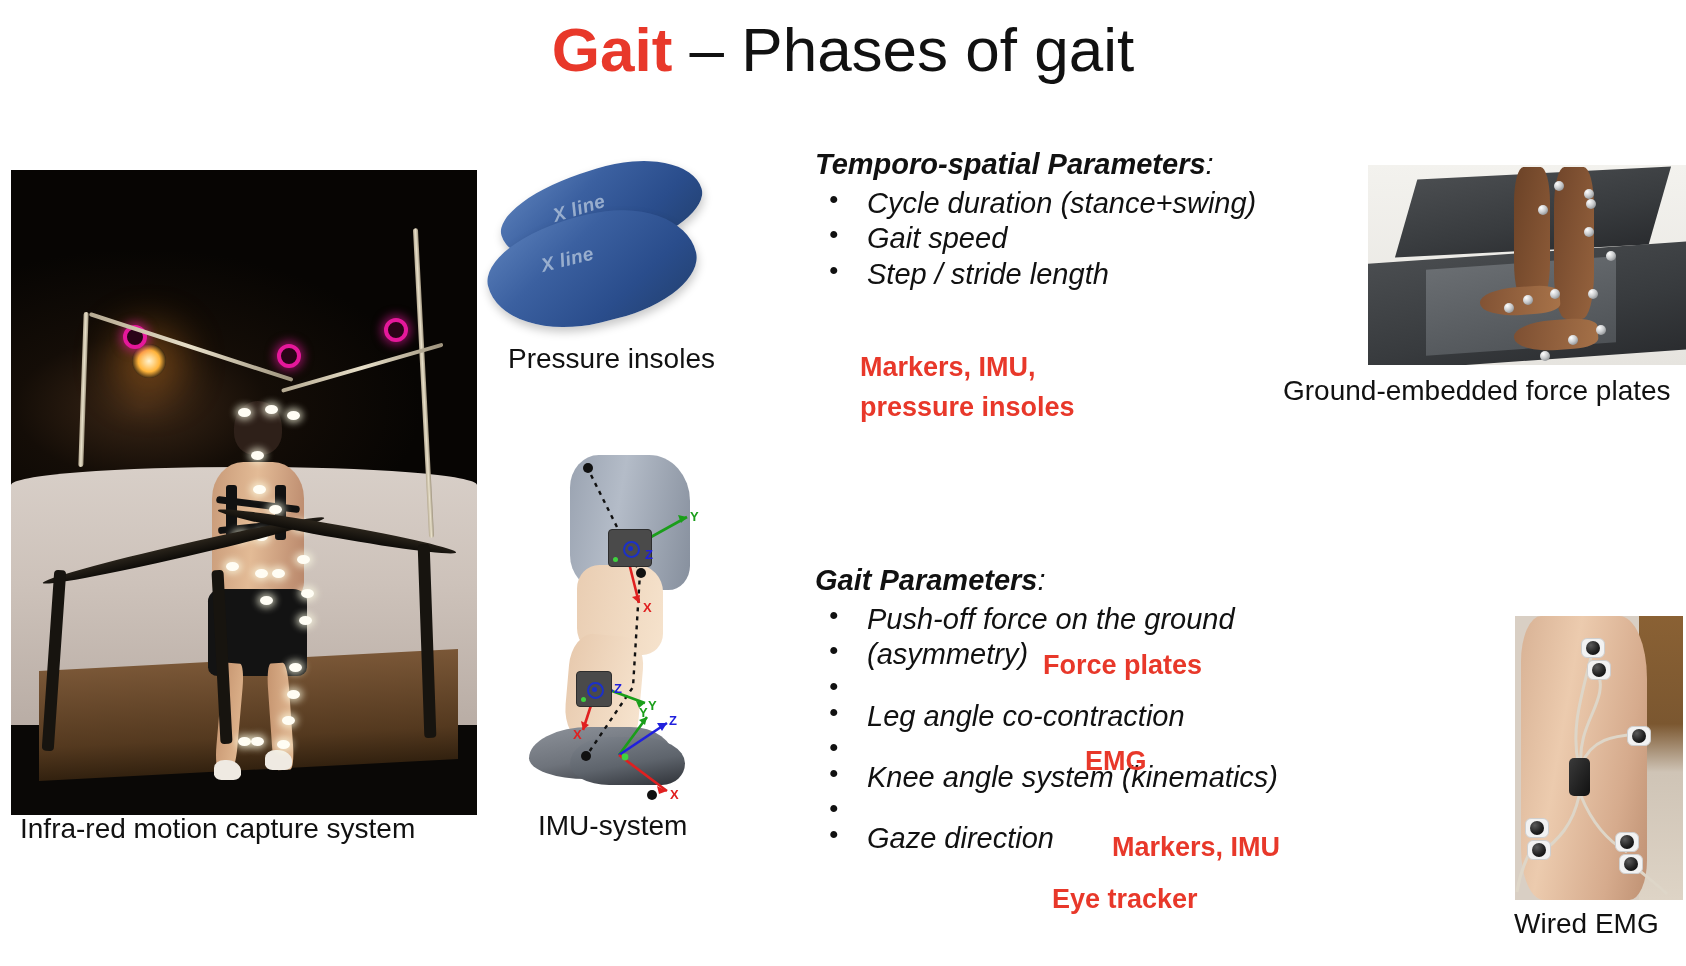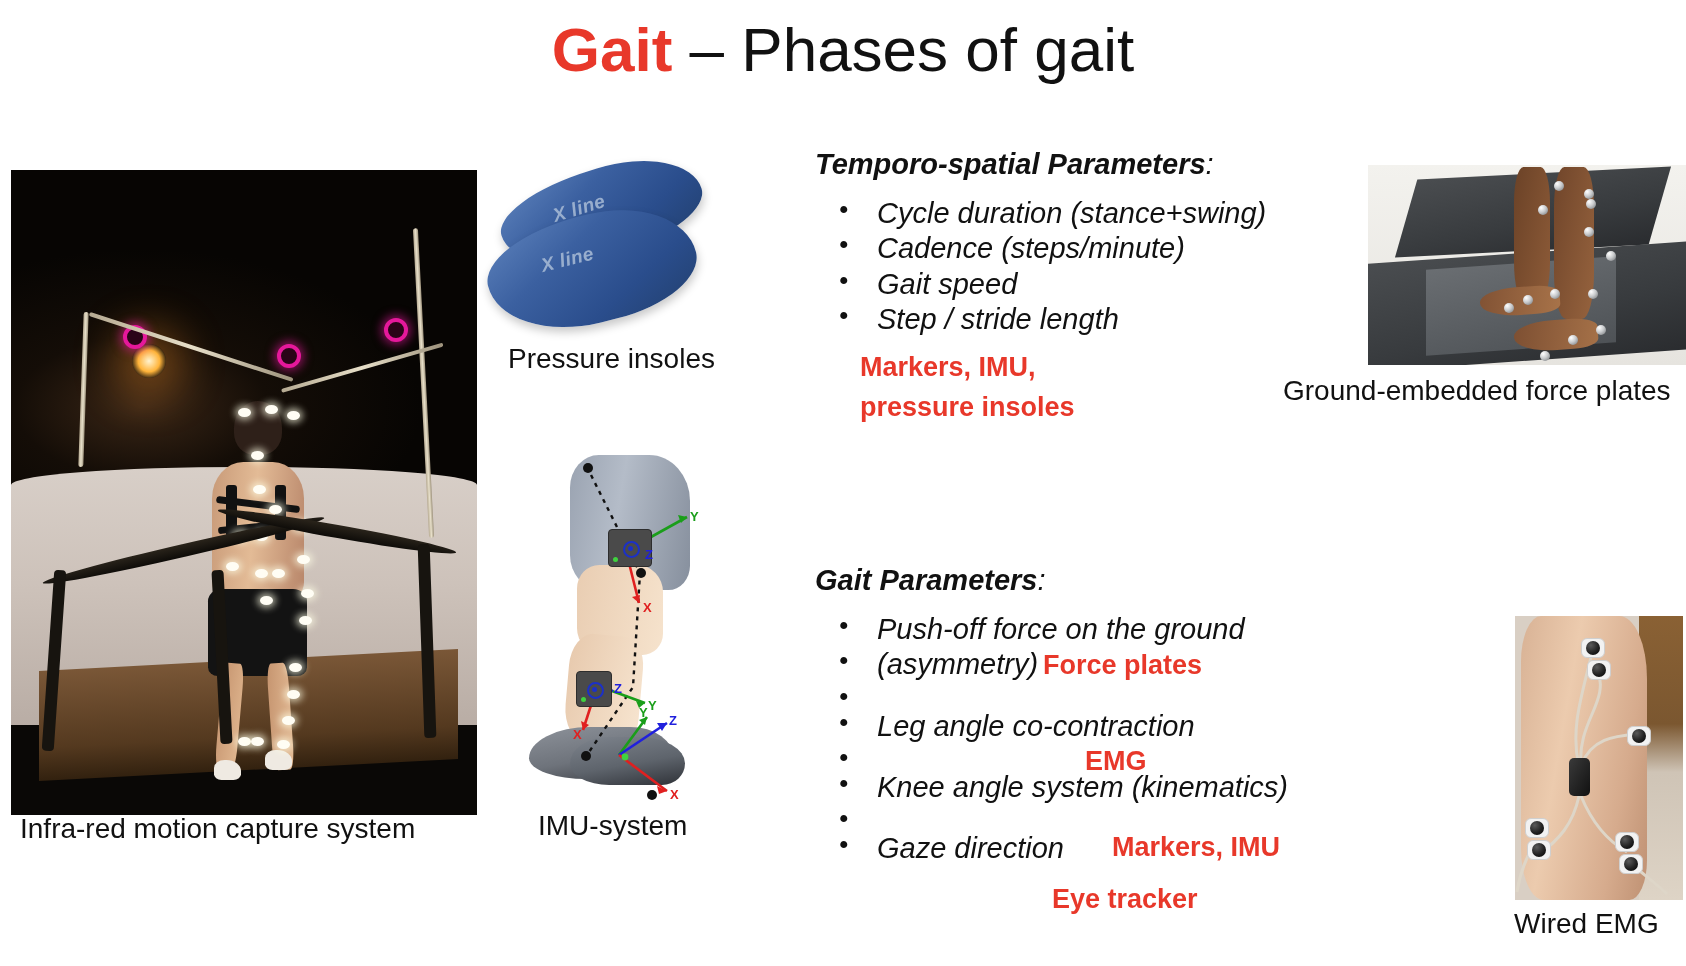--- a/index.html
+++ b/index.html
@@ -140,21 +140,21 @@
   .emg-el:after{content:"";position:absolute;left:4px;top:2px;width:14px;height:14px;border-radius:50%;
     background:radial-gradient(circle at 34% 30%,#5a5a5a 0%,#222 55%,#000 100%);}
   .emg-box{position:absolute;left:54px;top:142px;width:21px;height:38px;border-radius:5px;
     background:linear-gradient(120deg,#3a3a3a,#111);}
   .emg-svg{position:absolute;inset:0;}
 
   
   .txtblock{position:absolute;color:#111;font-style:italic;}
   .hdr{font-size:29px;line-height:1.2;white-space:nowrap;}
   .hdr b{font-weight:bold;}
-  ul.bl{list-style:none;margin:14px;padding:0;}
+  ul.bl{list-style:none;margin:4px;padding:0;}
   ul.bl li{
     position:relative;
     font-size:29px;line-height:1.22;
     padding-left:48px;
     white-space:nowrap;
   }
   ul.bl li:before{content:"\2022";position:absolute;left:10px;top:-2px;font-size:26px;}
   li.cont{padding-left:48px;}
   li.cont:before{content:"";}
   .redtag{color:#E8382A;font-weight:bold;font-size:27px;white-space:nowrap;position:absolute;}
@@ -345,21 +345,20 @@
     <div class="emg-box"></div>
   </div>
   <div class="caption" style="left:1514px;top:908px;">Wired EMG</div>
 
   <div class="txtblock" style="left:815px;top:147px;width:470px;">
     <div class="hdr">
       <b>Temporo-spatial Parameters</b><span>:</span>
     </div>
     <ul class="bl">
       <li>Cycle duration (stance+swing)</li>
-      <li>Cadence (steps/minute)</li>
       <li>Gait speed</li>
       <li>Step / stride length</li>
     </ul>
   </div>
   <div class="redtag" style="left:860px;top:352px;">Markers, IMU,</div>
   <div class="redtag" style="left:860px;top:392px;">pressure insoles</div>
 
   <div class="txtblock" style="left:815px;top:563px;width:470px;">
     <div class="hdr">
       <b>Gait Parameters</b><span>:</span>

